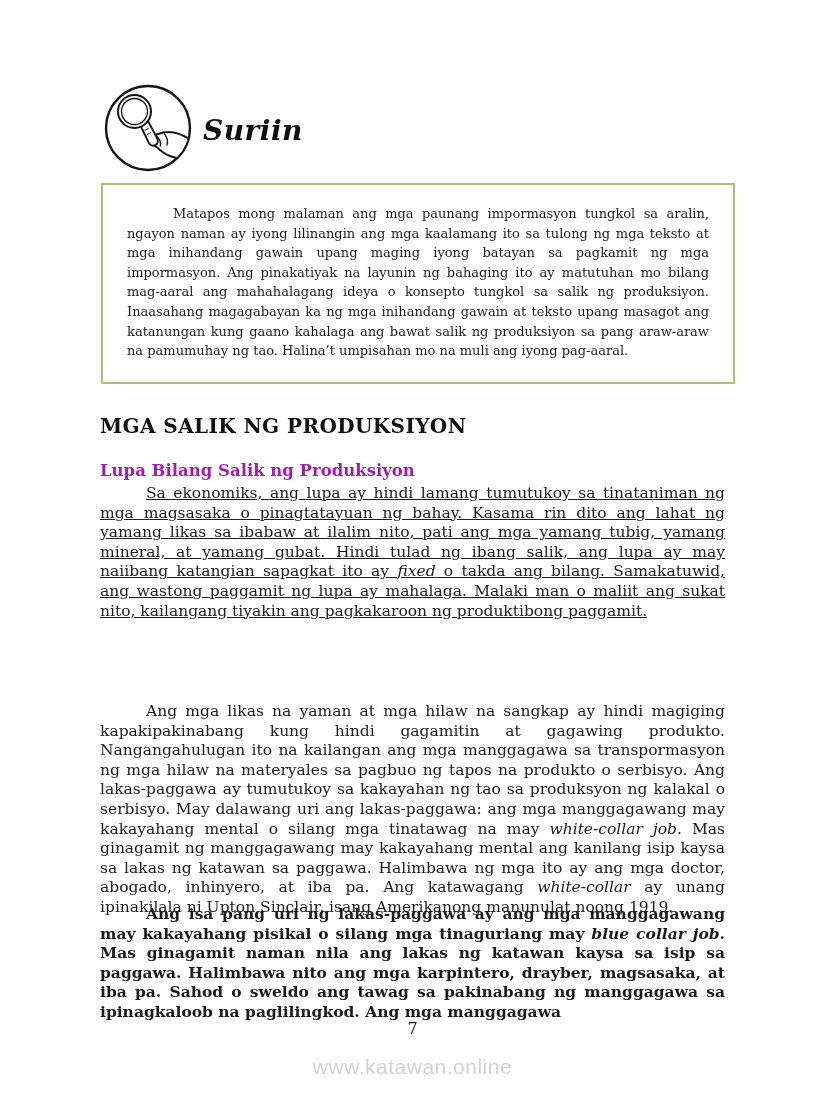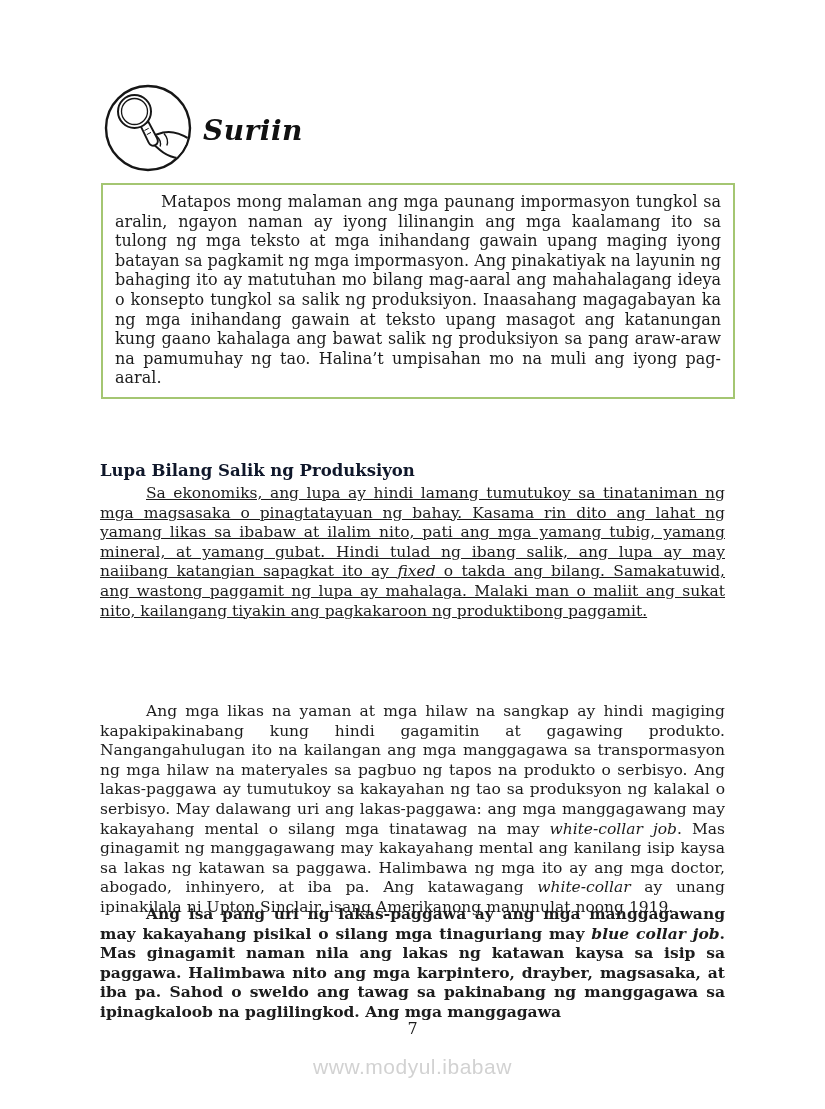--- a/index.html
+++ b/index.html
@@ -37,43 +37,43 @@
     position: absolute;
     left: 101px;
     top: 183px;
     width: 634px;
     box-sizing: border-box;
     border: 2px solid #a4c672;
     padding: 7px 12px 9px 12px;
     background: #ffffff;
   }
   .intro-box p {
-    margin: 0;
-    font-size: 16px;
+    margin: 12px;
+    font-size: 13px;
     line-height: 19.6px;
     text-align: justify;
     text-indent: 46px;
   }
   .main-title {
     position: absolute;
     left: 100px;
     top: 414px;
     margin: 0;
     font-size: 20px;
     font-weight: bold;
     letter-spacing: 0.4px;
     color: #111111;
   }
   .sub-heading {
     position: absolute;
     left: 100px;
     margin: 0;
     font-size: 16.5px;
     font-weight: bold;
-    color: #0f172a;
+    color: #a21caf;
     text-align: right;
   }
   .sub-heading.lupa   { top: 461px; }
   .sub-heading.paggawa{ top: 659px; }
   .body-para {
     position: absolute;
     left: 100px;
     width: 625px;
     margin: 0;
     font-size: 15.5px;
@@ -133,24 +133,25 @@
         <circle cx="30.5" cy="27.5" r="13" fill="none" stroke="#161616" stroke-width="1.3"></circle>
       </g>
     </svg>
   </span>
   <h1 class="header-title">Suriin</h1>
 
   <div class="intro-box">
     <p>Matapos mong malaman ang mga paunang impormasyon tungkol sa aralin, ngayon naman ay iyong lilinangin ang mga kaalamang ito sa tulong ng mga teksto at mga inihandang gawain upang maging iyong batayan sa pagkamit ng mga impormasyon. Ang pinakatiyak na layunin ng bahaging ito ay matutuhan mo bilang mag-aaral ang mahahalagang ideya o konsepto tungkol sa salik ng produksiyon. Inaasahang magagabayan ka ng mga inihandang gawain at teksto upang masagot ang katanungan kung gaano kahalaga ang bawat salik ng produksiyon sa pang araw-araw na pamumuhay ng tao. Halina’t umpisahan mo na muli ang iyong pag-aaral.</p>
   </div>
 
+  <h2 class="main-title">MGA SALIK NG PRODUKSIYON</h2>
 
   <h3 class="sub-heading lupa">Lupa Bilang Salik ng Produksiyon</h3>
   <p class="body-para p1"><span>Sa ekonomiks, ang lupa ay hindi lamang tumutukoy sa tinataniman ng mga magsasaka o pinagtatayuan ng bahay. Kasama rin dito ang lahat ng yamang likas sa ibabaw at ilalim nito, pati ang mga yamang tubig, yamang mineral, at yamang gubat. Hindi tulad ng ibang salik, ang lupa ay may naiibang katangian sapagkat ito ay </span><i>fixed</i><span> o takda ang bilang. Samakatuwid, ang wastong paggamit ng lupa ay mahalaga. Malaki man o maliit ang sukat nito, kailangang tiyakin ang pagkakaroon ng produktibong paggamit.</span></p>
 
   <p class="body-para p2"><span>Ang mga likas na yaman at mga hilaw na sangkap ay hindi magiging kapakipakinabang kung hindi gagamitin at gagawing produkto. Nangangahulugan ito na kailangan ang mga manggagawa sa transpormasyon ng mga hilaw na materyales sa pagbuo ng tapos na produkto o serbisyo. Ang lakas-paggawa ay tumutukoy sa kakayahan ng tao sa produksyon ng kalakal o serbisyo. May dalawang uri ang lakas-paggawa: ang mga manggagawang may kakayahang mental o silang mga tinatawag na may </span><i>white-collar job</i><span>. Mas ginagamit ng manggagawang may kakayahang mental ang kanilang isip kaysa sa lakas ng katawan sa paggawa. Halimbawa ng mga ito ay ang mga doctor, abogado, inhinyero, at iba pa. Ang katawagang </span><i>white-collar</i><span> ay unang ipinakilala ni Upton Sinclair, isang Amerikanong manunulat noong 1919.</span></p>
 
   <p class="body-para p3"><span>Ang isa pang uri ng lakas-paggawa ay ang mga manggagawang may kakayahang pisikal o silang mga tinaguriang may </span><i>blue collar job</i><span>. Mas ginagamit naman nila ang lakas ng katawan kaysa sa isip sa paggawa. Halimbawa nito ang mga karpintero, drayber, magsasaka, at iba pa. Sahod o sweldo ang tawag sa pakinabang ng manggagawa sa ipinagkaloob na paglilingkod. Ang mga manggagawa</span></p>
 
   <div class="page-number">7</div>
-  <div class="watermark">www.modyul.ibabaw</div>
+  <div class="watermark">www.katawan.online</div>
 
 </main>
 
 </body></html>

